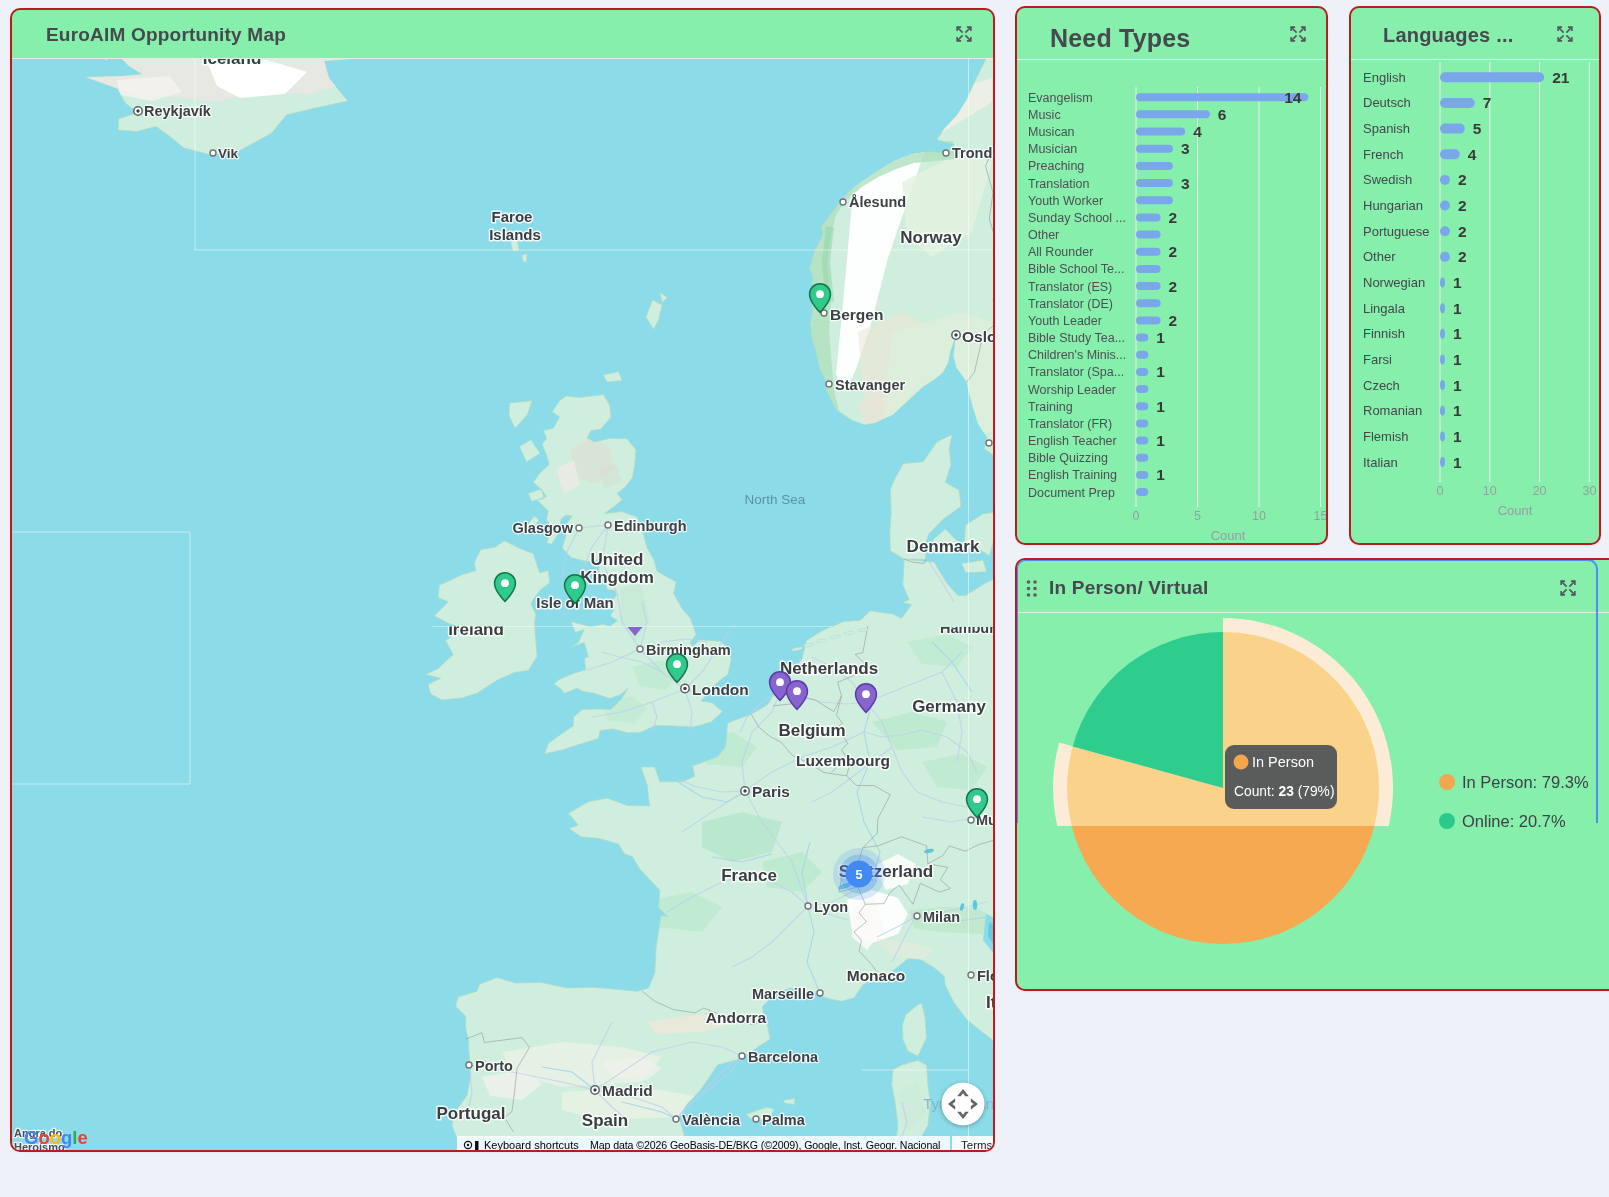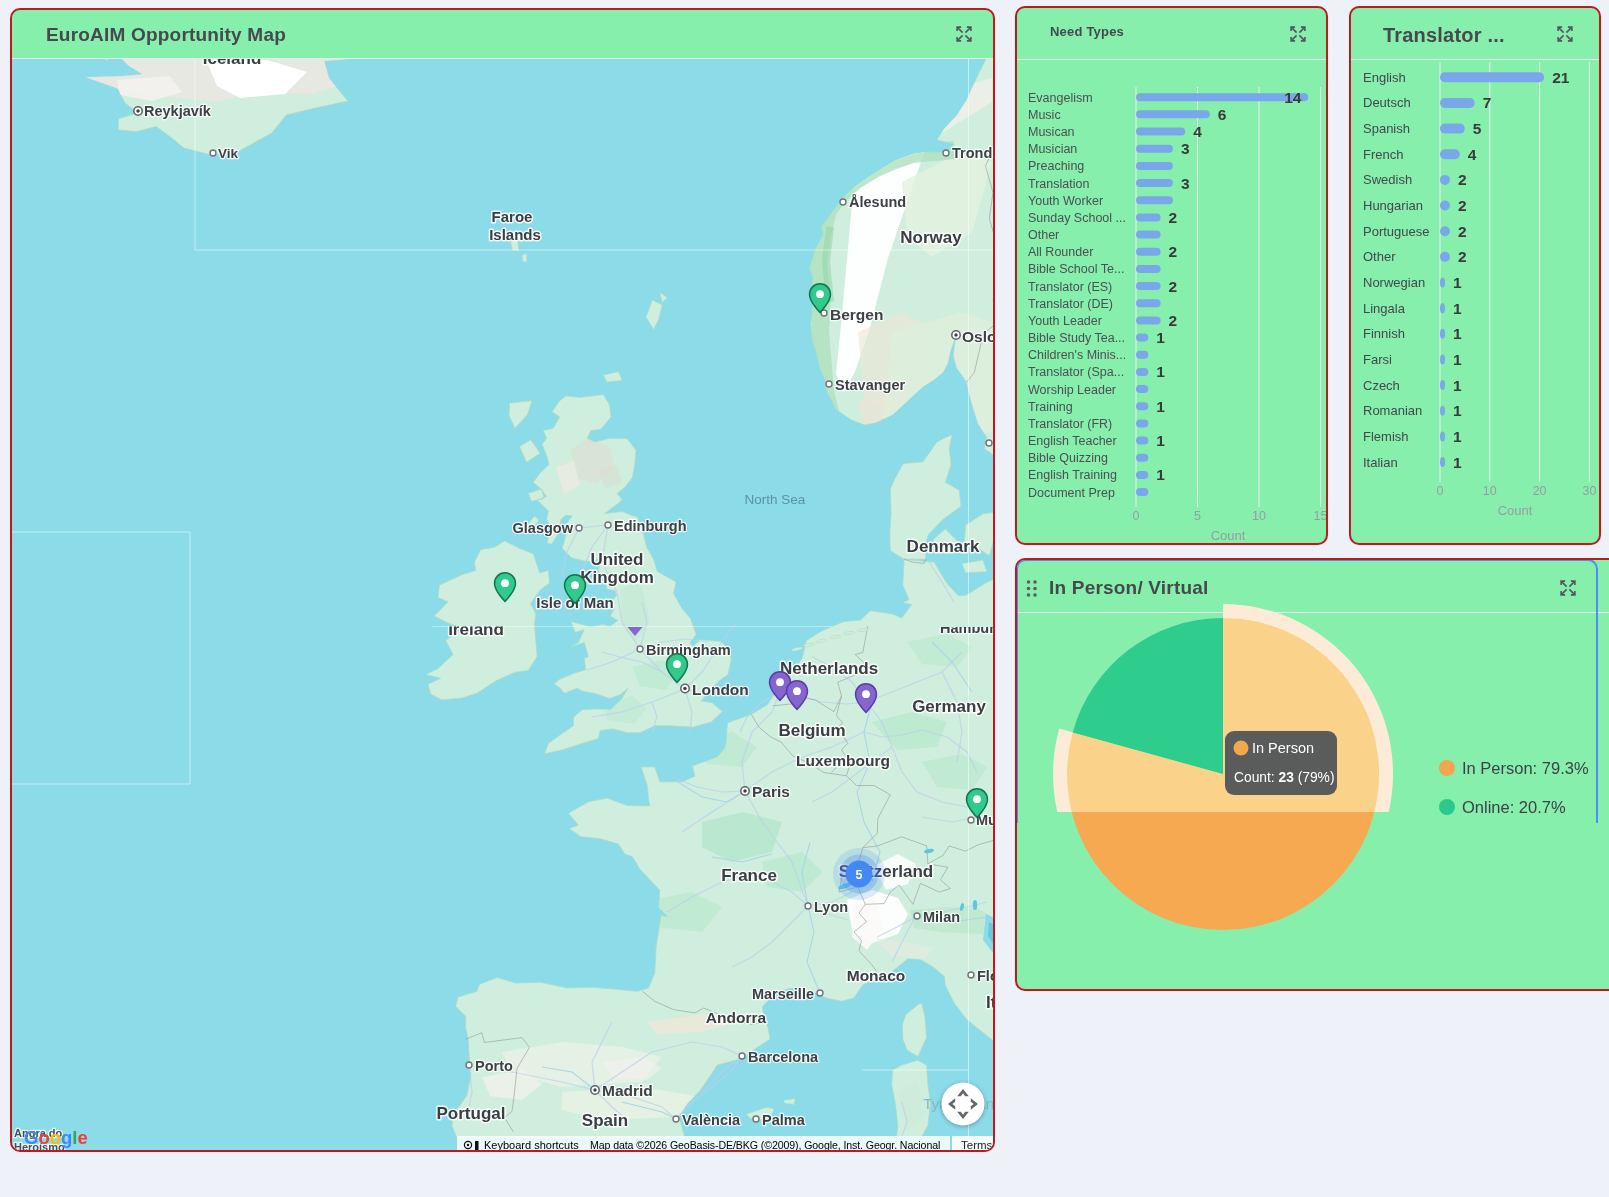--- a/index.html
+++ b/index.html
@@ -292,21 +292,21 @@
         <path d="M955.2 1094.2 L961 1087 L966.8 1094.2 L963.2 1094.2 L961 1091.3 L958.8 1094.2 Z" fill="#63666a"></path>
       </g>
       <g transform="rotate(270 961 1102)">
         <path d="M955.2 1094.2 L961 1087 L966.8 1094.2 L963.2 1094.2 L961 1091.3 L958.8 1094.2 Z" fill="#63666a"></path>
       </g>
     </svg>
 </div>
 
 <div class="panel" style="left:1015px;top:6px;width:313px;height:539px;overflow:hidden">
   <div class="phead" style="height:52px"></div>
-  <div class="ptitle" style="left:33px;top:16px;font-size:13px">Need Types</div>
+  <div class="ptitle" style="left:33px;top:16px;font-size:25px">Need Types</div>
   <svg width="20" height="20" viewBox="0 0 20 20" style="position:absolute;left:271px;top:16px">
       <g stroke="#53575c" stroke-width="1.6" fill="none">
         <path d="M12.9 3.1 H16.9 V7.1"></path>
         <path d="M16.6 3.4 L11.4 8.6"></path>
         <path d="M7.1 16.9 H3.1 V12.9"></path>
         <path d="M3.4 16.6 L8.6 11.4"></path>
         <path d="M3.1 7.1 V3.1 H7.1"></path>
         <path d="M3.4 3.4 L8.6 8.6"></path>
         <path d="M16.9 12.9 V16.9 H12.9"></path>
         <path d="M16.6 16.6 L11.4 11.4"></path>
@@ -382,21 +382,21 @@
         <text x="119.0" y="437" font-size="12.5" fill="#999ca3" text-anchor="middle">0</text>
         <text x="180.5" y="437" font-size="12.5" fill="#999ca3" text-anchor="middle">5</text>
         <text x="242.0" y="437" font-size="12.5" fill="#999ca3" text-anchor="middle">10</text>
         <text x="303.5" y="437" font-size="12.5" fill="#999ca3" text-anchor="middle">15</text>
         <text x="211" y="457" font-size="13" fill="#999ca3" text-anchor="middle">Count</text>
       </svg></div>
 </div>
 
 <div class="panel" style="left:1349px;top:6px;width:252px;height:539px;overflow:hidden">
   <div class="phead" style="height:52px"></div>
-  <div class="ptitle" style="left:32px;top:16px;font-size:20px">Translator ...</div>
+  <div class="ptitle" style="left:32px;top:16px;font-size:20px">Languages ...</div>
   <svg width="20" height="20" viewBox="0 0 20 20" style="position:absolute;left:204px;top:16px">
       <g stroke="#53575c" stroke-width="1.6" fill="none">
         <path d="M12.9 3.1 H16.9 V7.1"></path>
         <path d="M16.6 3.4 L11.4 8.6"></path>
         <path d="M7.1 16.9 H3.1 V12.9"></path>
         <path d="M3.4 16.6 L8.6 11.4"></path>
         <path d="M3.1 7.1 V3.1 H7.1"></path>
         <path d="M3.4 3.4 L8.6 8.6"></path>
         <path d="M16.9 12.9 V16.9 H12.9"></path>
         <path d="M16.6 16.6 L11.4 11.4"></path>
@@ -481,21 +481,21 @@
   <svg width="14" height="20" viewBox="0 0 14 20" style="position:absolute;left:8px;top:19px">
     <g fill="#5a5e63">
       <circle cx="3.5" cy="3" r="1.8"></circle>
         <circle cx="10" cy="3" r="1.8"></circle>
       <circle cx="3.5" cy="9.5" r="1.8"></circle>
         <circle cx="10" cy="9.5" r="1.8"></circle>
       <circle cx="3.5" cy="16" r="1.8"></circle>
         <circle cx="10" cy="16" r="1.8"></circle>
     </g>
   </svg>
-  <div style="position:absolute;left:0;top:42px"><svg width="582" height="433" viewBox="0 0 582 433">
+  <div style="position:absolute;left:0;top:56px"><svg width="582" height="433" viewBox="0 0 582 433">
         <defs>
           <clipPath id="bot">
             <rect x="0" y="210" width="582" height="223"></rect>
           </clipPath>
           <clipPath id="top">
             <rect x="0" y="0" width="582" height="210"></rect>
           </clipPath>
         </defs>
         <g clip-path="url(#top)">
           <path d="M206 172 L206 2 A170 170 0 1 1 42.2 126.6 Z" fill="#fcecd7"></path>

